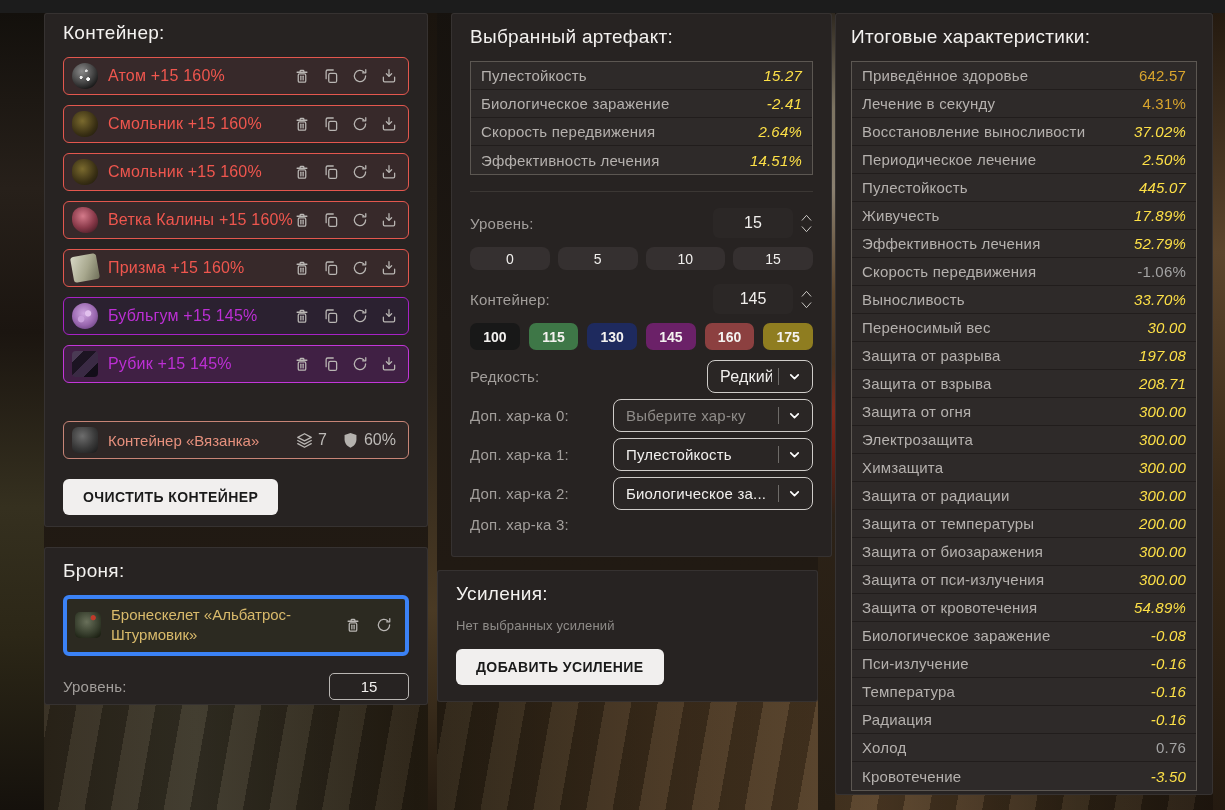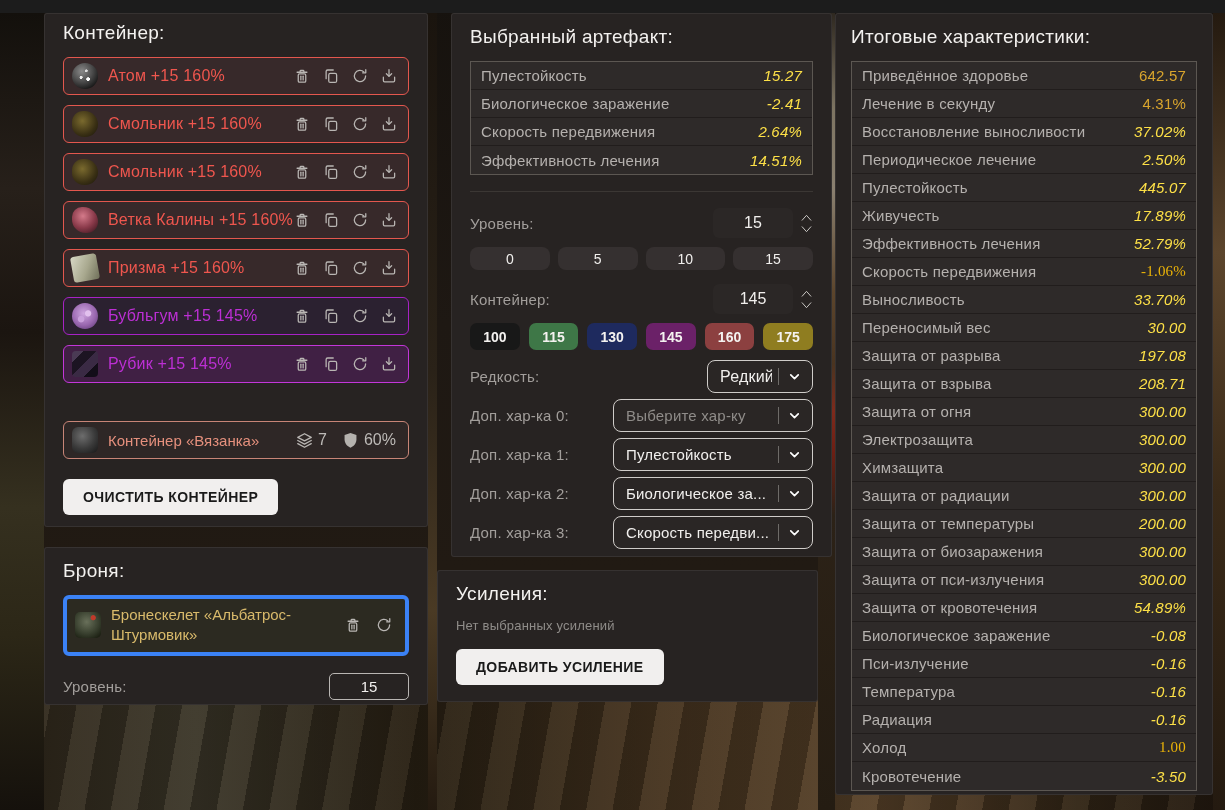--- a/index.html
+++ b/index.html
@@ -90,21 +90,21 @@
              display:flex; align-items:center; justify-content:center; font-size:15px; color:#f1efed; }
 
   
   .stats-block { border-bottom:1px solid #3b3734; padding-bottom:16px; }
   .stable { border:1px solid #5c5752; }
   .srow { display:flex; justify-content:space-between; align-items:center; background:#2e2a29;
           padding:4px 10px; min-height:28px; border-bottom:1px solid #211d1c; }
   .srow:last-child { border-bottom:none; }
   .slabel { font-size:15px; color:#b5b1ae; letter-spacing:.2px; }
   .svalue { font-size:15px; letter-spacing:.2px; }
-  .val-green { color:#fde047;font-style:italic; } .val-gold { color:#d9a52d; } .val-red { color:#eab308;font-family:Liberation Serif, serif; }
+  .val-green { color:#fde047;font-style:italic; } .val-gold { color:#d9a52d; } .val-red { color:#a3a3a3; }
 
   
   .num-row { display:flex; align-items:center; justify-content:space-between; margin-top:16px; }
   .num-wrap { display:flex; align-items:center; gap:7px; }
   .num-box { width:80px; height:30px; background:#2b2726; border-radius:6px; display:flex; align-items:center;
              justify-content:center; font-size:16px; color:#f1efed; }
   .spin { display:flex; flex-direction:column; gap:3px; }
   .spin .icon { width:13px; height:9px; color:#d6d3d0; cursor:pointer; }
   .preset-row { display:flex; gap:8px; margin-top:9px; }
   .preset { flex:1; height:23px; background:#353030; border:none; border-radius:8px; color:#f1efed;
@@ -555,27 +555,20 @@
     <div class="select wide">
       <span class="sel-text">Биологическое за...</span>
       <span class="vline"></span>
       <span class="chev"><svg viewBox="0 0 24 24">
               <path d="M6 9.5l6 6 6-6"></path>
             </svg></span>
     </div>
   </div>
       <div class="drow">
     <span class="lbl">Доп. хар-ка 3:</span>
-    <div class="select wide">
-      <span class="sel-text">Скорость передви...</span>
-      <span class="vline"></span>
-      <span class="chev"><svg viewBox="0 0 24 24">
-              <path d="M6 9.5l6 6 6-6"></path>
-            </svg></span>
-    </div>
   </div>
     </div>
 </div>
 
 <div class="panel" id="boosts-panel">
   <div class="h1">Усиления:</div>
   <div class="empty-note">Нет выбранных усилений</div>
   <button class="white-btn" style="margin-top:16px;">ДОБАВИТЬ УСИЛЕНИЕ</button>
 </div>
 
@@ -673,20 +666,20 @@
       <div class="srow">
     <span class="slabel">Температура</span>
     <span class="svalue val-green">-0.16</span>
   </div>
       <div class="srow">
     <span class="slabel">Радиация</span>
     <span class="svalue val-green">-0.16</span>
   </div>
       <div class="srow">
     <span class="slabel">Холод</span>
-    <span class="svalue val-red">1.00</span>
+    <span class="svalue val-red">0.76</span>
   </div>
       <div class="srow">
     <span class="slabel">Кровотечение</span>
     <span class="svalue val-green">-3.50</span>
   </div>
     </div>
 </div>
 
 </body></html>

